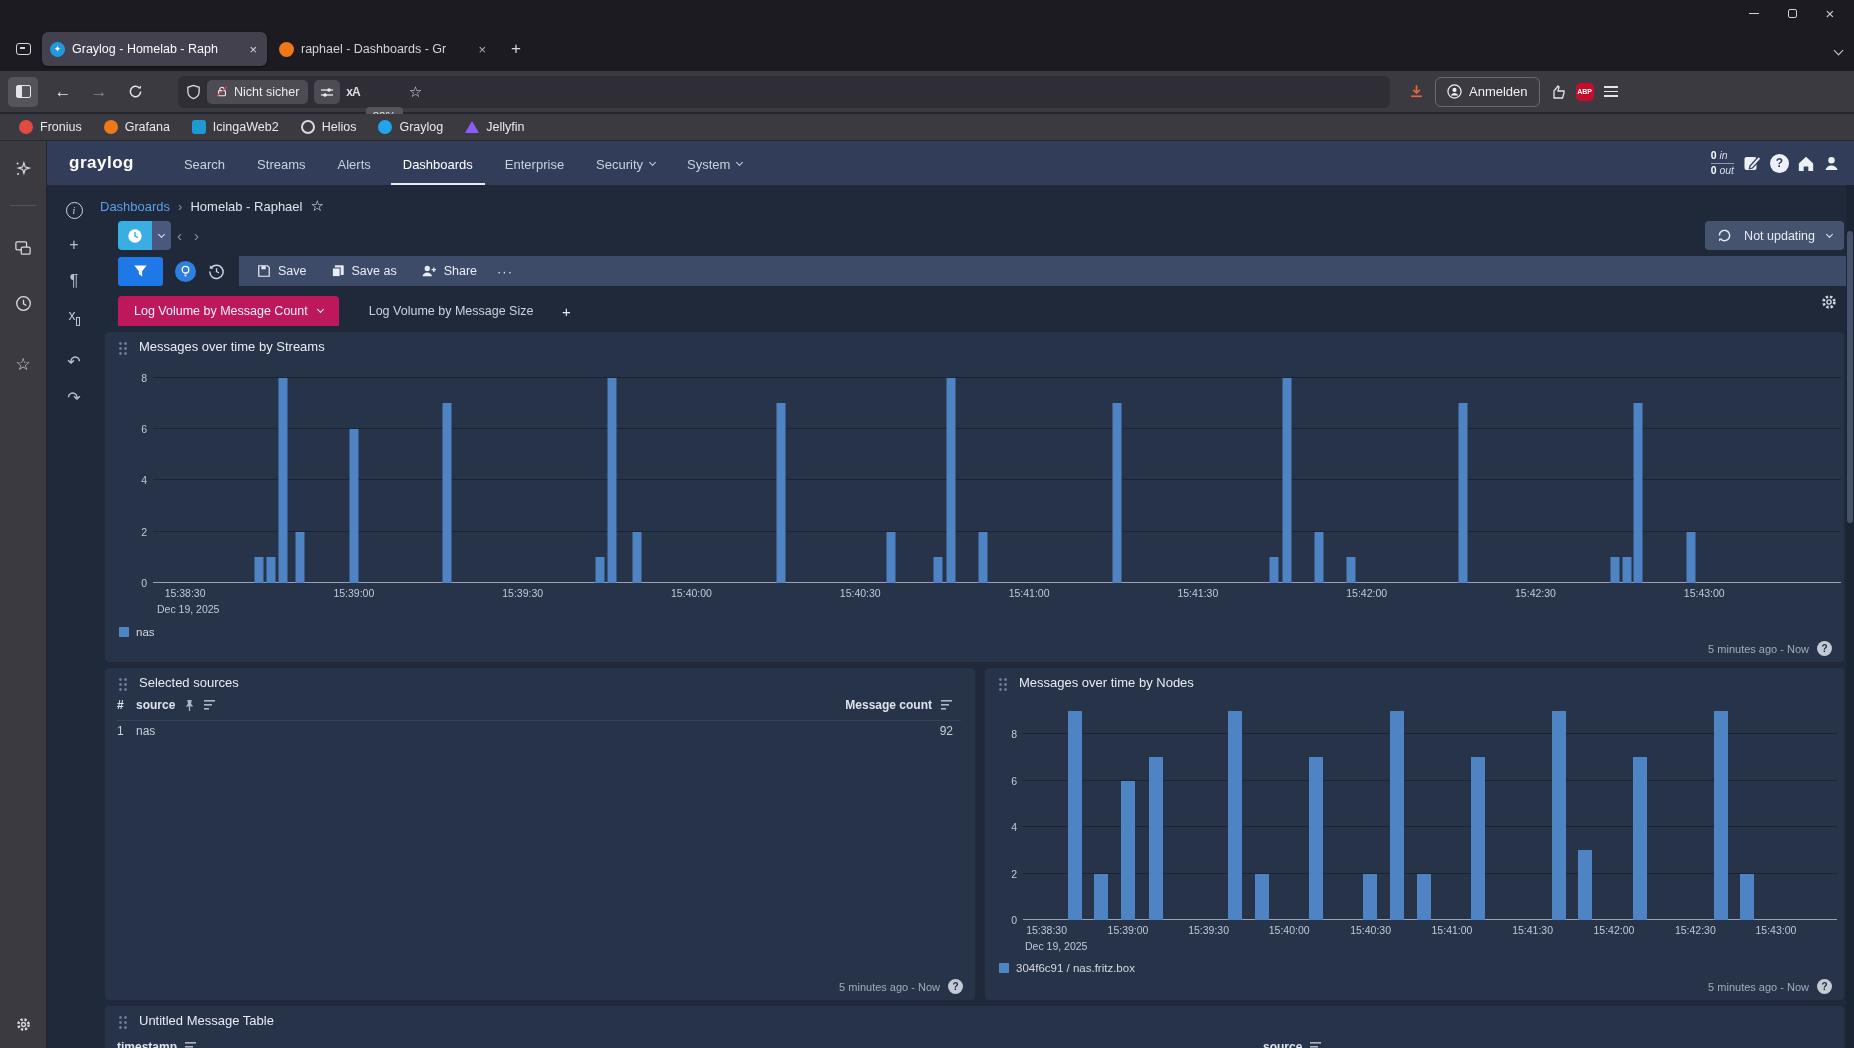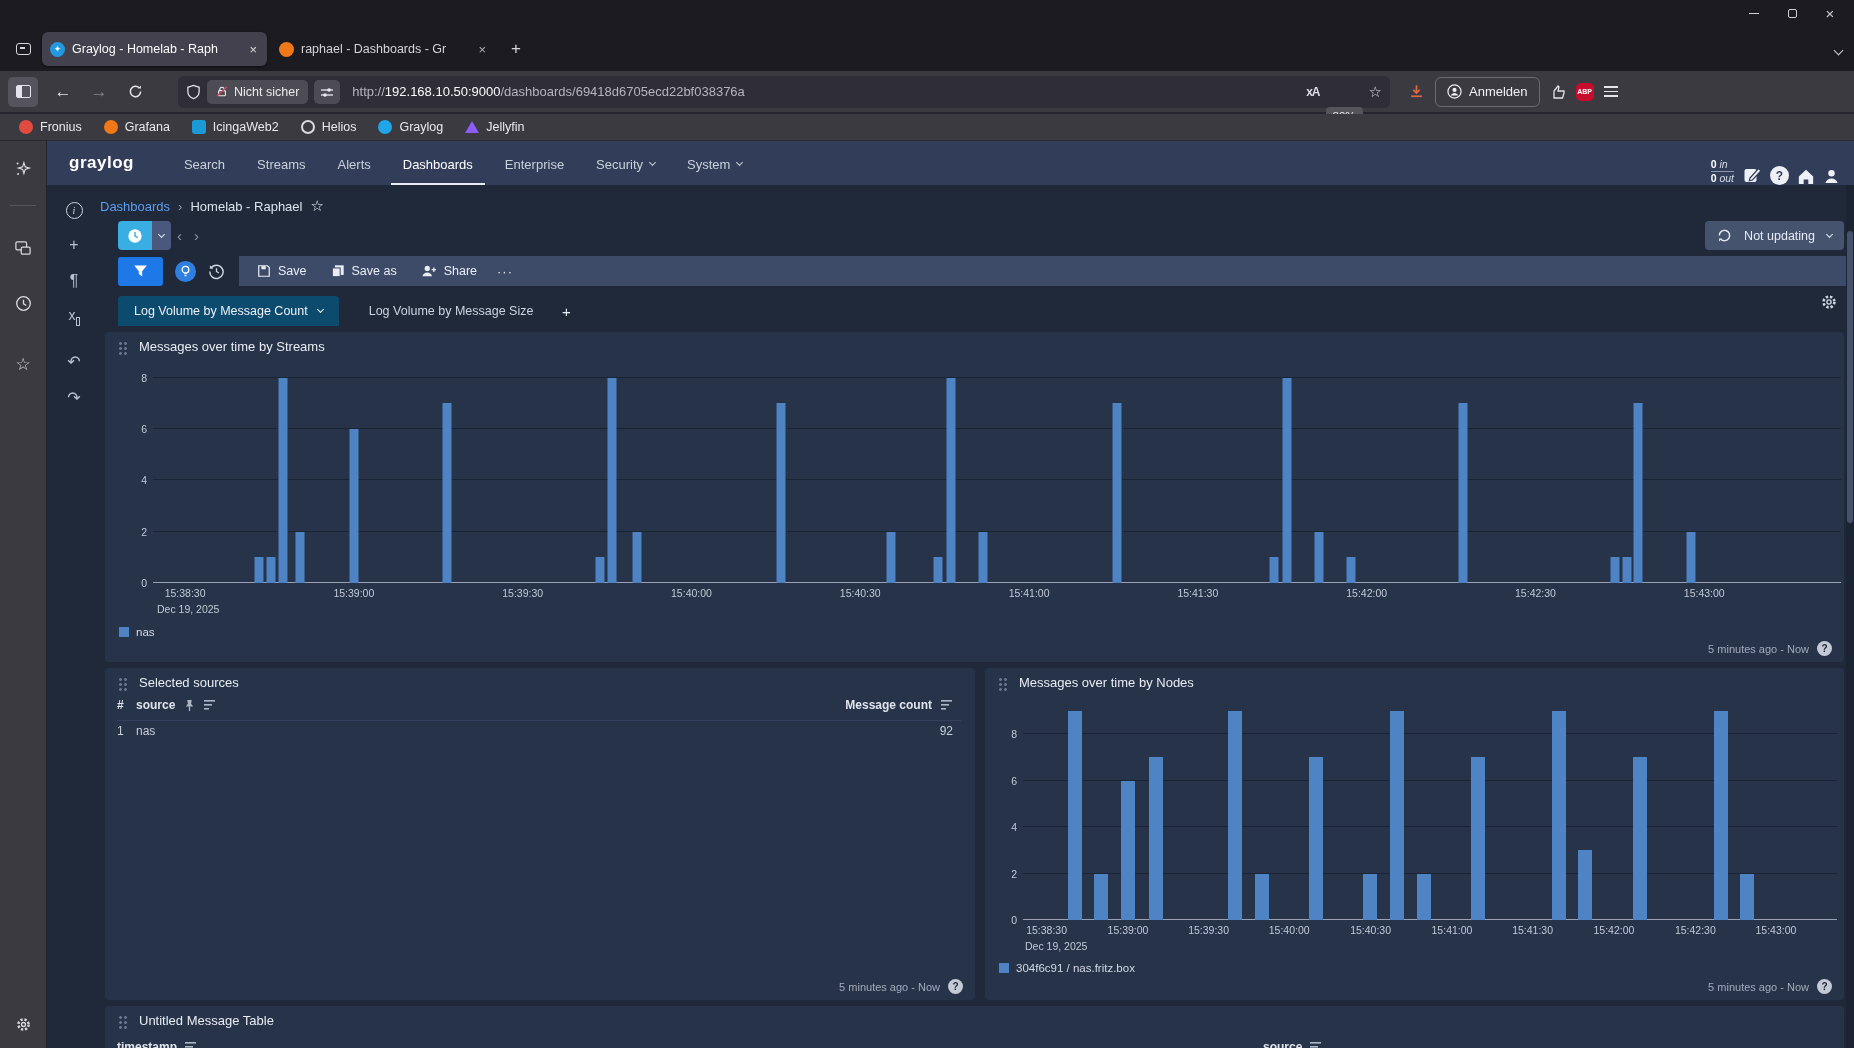--- a/index.html
+++ b/index.html
@@ -72,21 +72,21 @@
 
   
   .gl{flex:1;position:relative;background:#1f2939;overflow:hidden;}
   .gl-nav{position:absolute;left:0;top:0;right:0;height:44px;background:#323e59;display:flex;align-items:center;}
   .brand{font-size:17px;font-weight:bold;letter-spacing:.5px;color:#fff;margin-left:22px;}
   .gl-nav-items{display:flex;gap:8px;margin-left:38px;height:100%;}
   .gl-nav-item{padding:4px 12px;font-size:13px;color:#c9d0dc;display:flex;align-items:center;gap:7px;height:100%;
     border-bottom:2px solid transparent;padding-top:8px;}
   .gl-nav-item.active{color:#fff;border-bottom-color:#e7ebf2;}
   .gl-nav-item .chev{width:5px;height:5px;margin-top:-3px;border-color:#c9d0dc;}
-  .gl-nav-right{position:absolute;right:14px;top:0;height:100%;display:flex;align-items:flex-end;gap:8px;}
+  .gl-nav-right{position:absolute;right:14px;top:0;height:100%;display:flex;align-items:center;gap:8px;}
   .thru{font-size:10.5px;color:#d4dae6;line-height:1.25;}
   .thru .n{font-weight:bold;color:#fff;font-style:normal;}
   .thru i{font-style:italic;}
   .thru .row1{border-bottom:1px solid #8e99b0;padding-right:6px;}
   .nav-ico{color:#edf0f6;display:flex;align-items:center;justify-content:center;}
   .qcircle{width:19px;height:19px;border-radius:50%;background:#edf0f6;color:#323e59;font-weight:bold;font-size:12px;
     display:flex;align-items:center;justify-content:center;}
 
   .gl-side-ico{position:absolute;left:14px;width:26px;height:24px;display:flex;align-items:center;justify-content:center;
     color:#b9c1d0;font-size:16px;}
@@ -118,21 +118,21 @@
     color:#d7dde8;font-family:"DejaVu Sans Mono",monospace;font-size:12.5px;padding:0 12px;outline:none;}
   .filter-input::placeholder{color:#7e8aa0;}
   .bulb{width:21px;height:21px;border-radius:50%;background:#2e7fe0;margin-left:12px;display:flex;align-items:center;justify-content:center;flex:none;}
   .hist{margin-left:12px;color:#cdd5e2;display:flex;flex:none;}
   .actions{height:30px;background:#3e4b68;display:flex;align-items:center;gap:4px;margin-left:14px;flex:1;padding:0 8px;}
   .act-btn{display:flex;align-items:center;gap:7px;font-size:12.5px;color:#e8edf5;padding:4px 10px;border-radius:3px;}
   .act-more{color:#e8edf5;font-size:13px;letter-spacing:1px;padding:0 6px;}
 
   .dtab-row{position:absolute;left:71px;top:155px;right:0;height:30px;display:flex;align-items:flex-end;}
   .dtab{height:30px;display:flex;align-items:center;gap:10px;padding:0 16px;font-size:12.5px;color:#ccd3e0;border-radius:4px 4px 0 0;}
-  .dtab.active{background:#0c4a6e;color:#eef1f7;}
+  .dtab.active{background:#be185d;color:#eef1f7;}
   .dtab .chev{width:5px;height:5px;margin-top:-3px;}
   .dtab-add{width:34px;height:30px;display:flex;align-items:center;justify-content:center;color:#e6ebf4;font-size:15px;}
   .dash-gear{position:absolute;right:16px;top:152px;color:#cfd6e2;}
 
   
   .panel{position:absolute;background:#273349;border-radius:4px;}
   .w-title{position:absolute;left:34px;top:7px;font-size:13px;color:#e8ecf3;}
   .drag{position:absolute;left:13px;top:9px;width:9px;height:14px;
     background-image:radial-gradient(circle,#6b7590 1.3px,transparent 1.5px);background-size:5px 5px;}
   .w-foot{position:absolute;right:12px;bottom:6px;display:flex;align-items:center;gap:8px;
@@ -231,21 +231,20 @@
         <span>Nicht sicher</span>
       </span>
       <span class="chip sq">
         <svg width="14" height="12" viewBox="0 0 14 12">
             <line x1="1" y1="4" x2="13" y2="4" stroke="#e8e8ee" stroke-width="1.3"></line>
             <circle cx="9" cy="4" r="1.8" fill="#e8e8ee"></circle>
             <line x1="1" y1="9" x2="13" y2="9" stroke="#e8e8ee" stroke-width="1.3"></line>
             <circle cx="5" cy="9" r="1.8" fill="#e8e8ee"></circle>
           </svg>
       </span>
-      <span class="url-text"><span>http://</span><span class="url-host">192.168.10.50:9000</span><span>/dashboards/69418d6705ecd22bf038376a</span></span>
       <span class="translate">xA</span>
       <span class="zoom-chip">80%</span>
       <span style="font-size:15px;color:#dcdce2;">☆</span>
     </div>
     <div class="tb-right">
       <svg width="17" height="17" viewBox="0 0 16 16">
           <path d="M8 2v7M5 6.5L8 9.5 11 6.5" fill="none" stroke="#e0693f" stroke-width="1.6"></path>
           <path d="M3 12.5h10" stroke="#e0693f" stroke-width="1.6"></path>
         </svg>
       <span class="signin">

